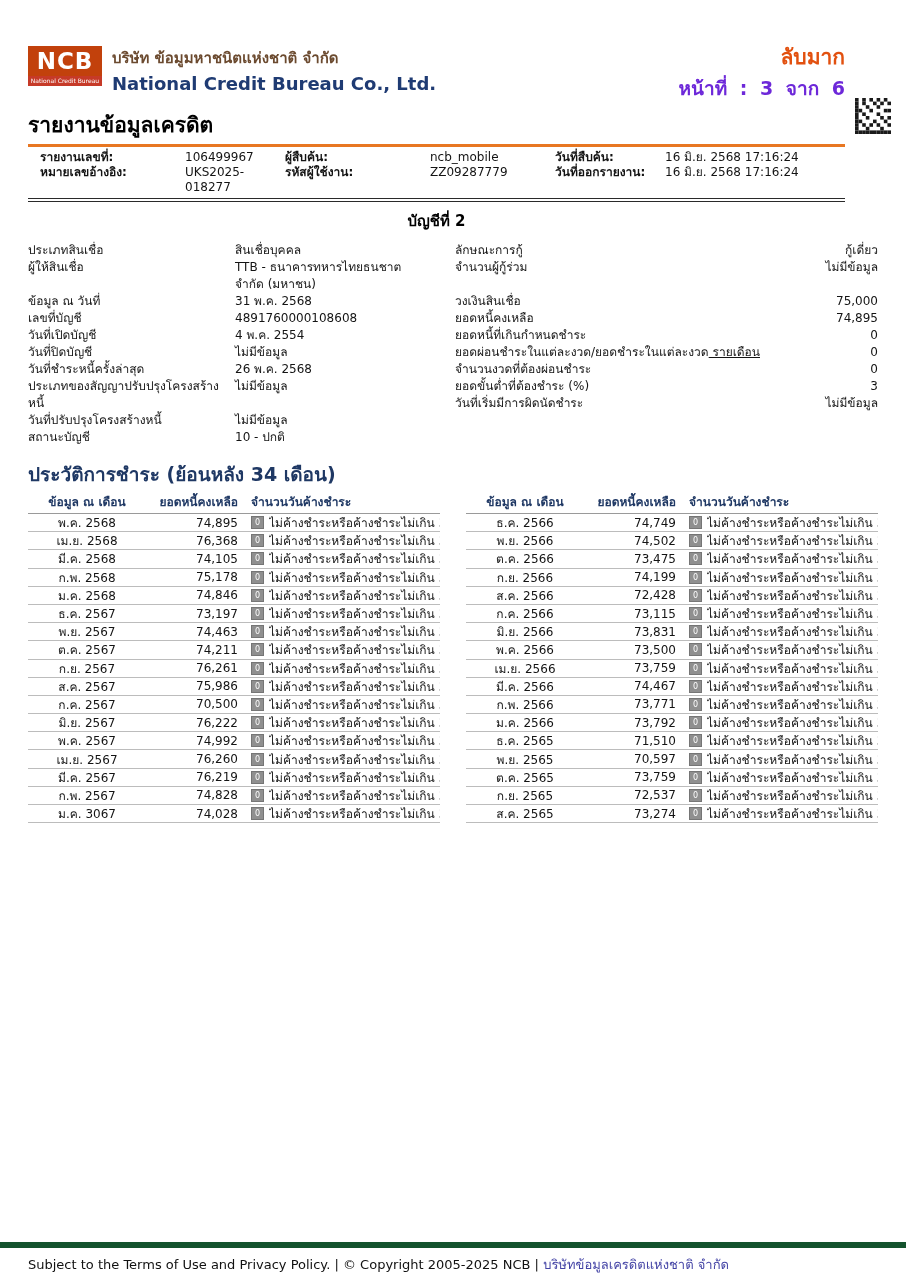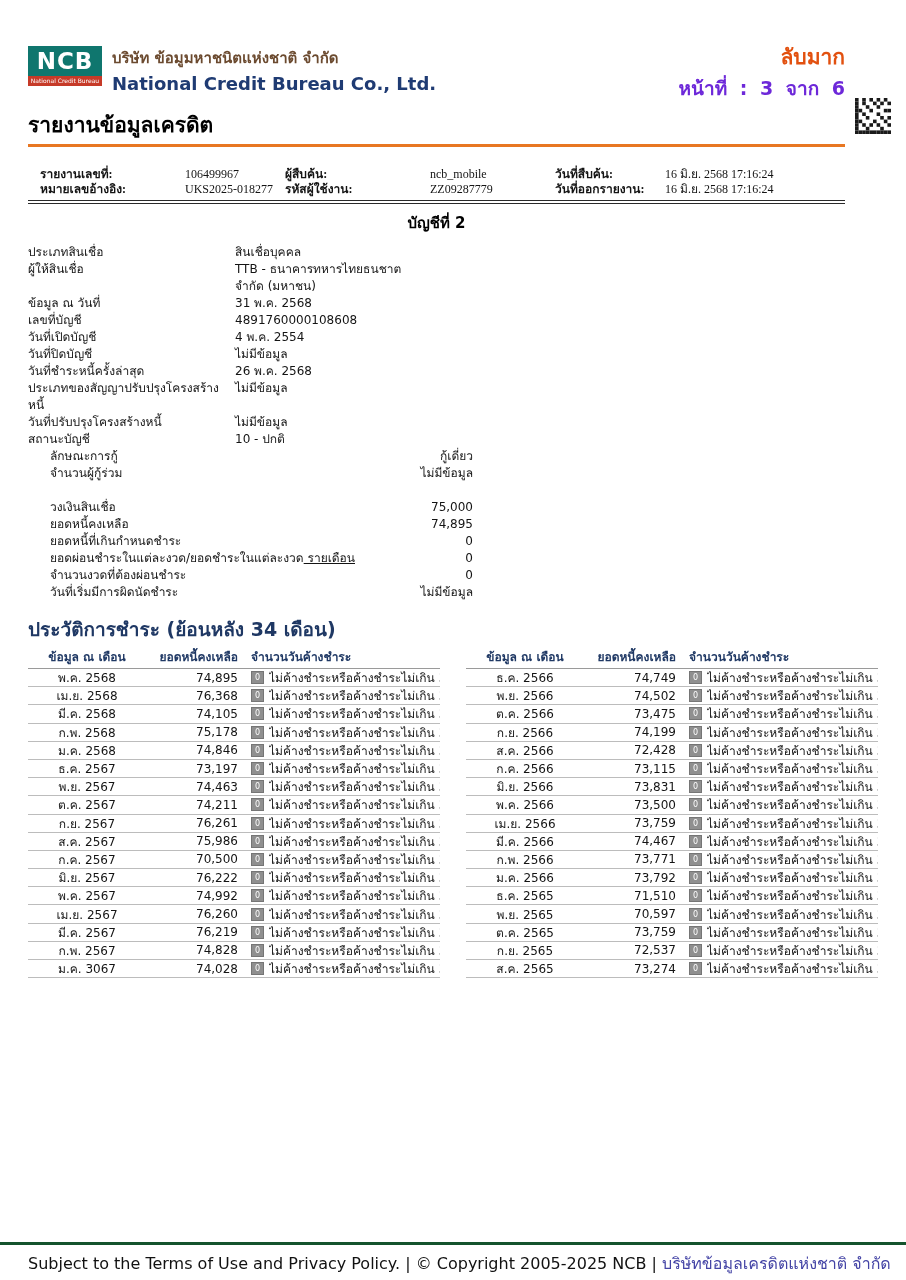--- a/index.html
+++ b/index.html
@@ -5,45 +5,45 @@
   html,body{margin:0;padding:0;background:#fff;}
   .page{
     position:relative;width:906px;height:1280px;background:#ffffff;overflow:hidden;
     font-family:"DejaVu Sans","Liberation Sans",sans-serif;color:#141414;font-size:12px;
   }
   .content{position:absolute;left:28px;top:46px;width:850px;}
 
   
   .header{display:flex;align-items:flex-start;}
   .logo{width:74px;flex:none;}
-  .logo-ncb{background:#0f766e;color:#fff;font-weight:bold;font-size:23px;height:30px;line-height:30px;text-align:center;letter-spacing:1px;}
+  .logo-ncb{background:#c2410c;color:#fff;font-weight:bold;font-size:23px;height:30px;line-height:30px;text-align:center;letter-spacing:1px;}
   .logo-strip{background:#C63A28;color:#fff;font-size:6px;height:10px;line-height:10px;text-align:center;white-space:nowrap;overflow:hidden;}
   .company{margin-left:10px;flex:1;}
   .company-th{color:#6B4A2F;font-weight:bold;font-size:15px;}
   .company-en{color:#1F3B73;font-weight:bold;font-size:18px;margin-top:3px;}
   .head-right{text-align:right;margin-right:33px;flex:none;}
   .confidential{color:#E2500F;font-weight:bold;font-size:21px;line-height:23px;}
   .page-info{color:#6d28d9;font-weight:bold;font-size:19px;margin-top:4px;word-spacing:6px;}
 
   .report-title{font-size:21px;font-weight:bold;margin:5px 0 3px;color:#000;}
 
   .main{width:817px;}
 
   
   .info-grid{
     border-top:3px solid #E87722;
     display:grid;grid-template-columns:145px 100px 145px 125px 110px 1fr;
-    padding:20px 0 3px 12px;line-height:15px;font-family:Liberation Serif, serif;
+    padding:3px 0 3px 12px;line-height:15px;
   }
   .info-grid .lbl{font-weight:bold;}
   .dbl-line{height:2px;border-top:1px solid #2a2a2a;border-bottom:1px solid #2a2a2a;}
 
   
   .account-title{text-align:center;font-weight:bold;font-size:15px;margin:7px 0 9px;color:#000;}
-  .details{display:flex;width:850px;flex-direction:column;}
+  .details{display:flex;width:850px;}
   .col-left{width:405px;flex:none;}
   .col-right{width:423px;flex:none;margin-left:22px;}
   .d-row{display:flex;line-height:17px;min-height:17px;}
   .col-right .d-row.gap{margin-top:17px;}
   .col-left .d-label{width:207px;flex:none;}
   .col-left .d-value{flex:1;}
   .col-right .d-label{flex:1;}
   .col-right .d-value{flex:none;margin-left:10px;text-align:right;}
   .d-link{text-decoration:underline;}
 
@@ -60,21 +60,21 @@
   .hc-status{flex:1;padding-left:13px;display:flex;align-items:center;min-width:0;}
   .h-badge{width:11px;height:11px;background:#8F8F8F;border:1px solid #757575;color:#fff;font-size:8px;line-height:11px;text-align:center;flex:none;margin-right:5px;}
   .h-text{white-space:nowrap;overflow:hidden;}
 
   
   .datamatrix{position:absolute;left:827px;top:52px;}
 
   
   .footer{
     position:absolute;left:0;top:1242px;width:906px;box-sizing:border-box;
-    border-top:3px solid #14532d;padding:6px 0 0 28px;font-size:16px;color:#111;
+    border-top:6px solid #14532d;padding:6px 0 0 28px;font-size:13px;color:#111;
   }
   .footer-link{color:#4343A5;}
 </style>
 </head>
 <body>
 
 <div class="page">
   <div class="content">
 
     <div class="header">
@@ -234,20 +234,24 @@
           </div>
           <div class="d-row">
             <span class="d-label">ยอดผ่อนชำระในแต่ละงวด/ยอดชำระในแต่ละงวด<span class="d-link"> รายเดือน</span></span>
             <span class="d-value">0</span>
           </div>
           <div class="d-row">
             <span class="d-label">จำนวนงวดที่ต้องผ่อนชำระ</span>
             <span class="d-value">0</span>
           </div>
           <div class="d-row">
+            <span class="d-label">ยอดขั้นต่ำที่ต้องชำระ (%)</span>
+            <span class="d-value">3</span>
+          </div>
+          <div class="d-row">
             <span class="d-label">วันที่เริ่มมีการผิดนัดชำระ</span>
             <span class="d-value">ไม่มีข้อมูล</span>
           </div>
         </div>
     </div>
 
     <div class="history-title">ประวัติการชำระ (ย้อนหลัง 34 เดือน)</div>
     <div class="tables">
       <div class="h-table">
         <div class="h-head">

